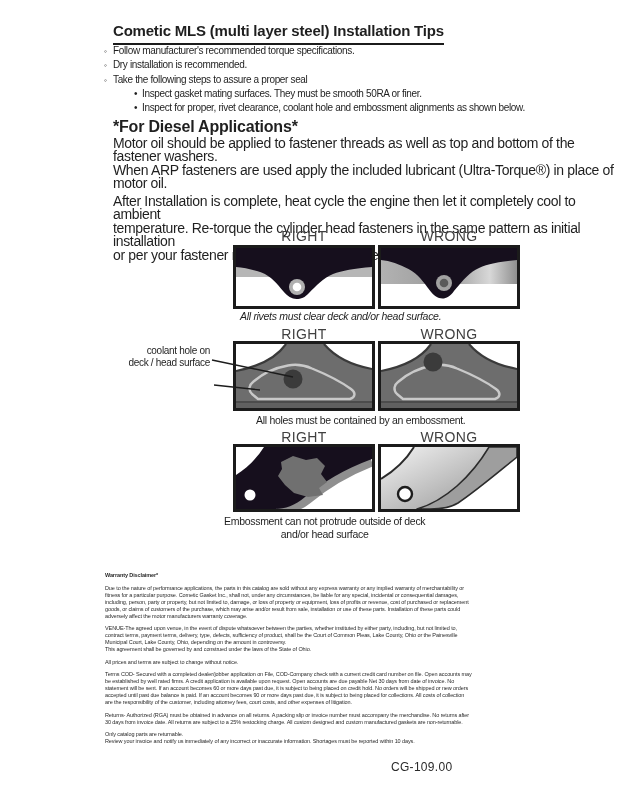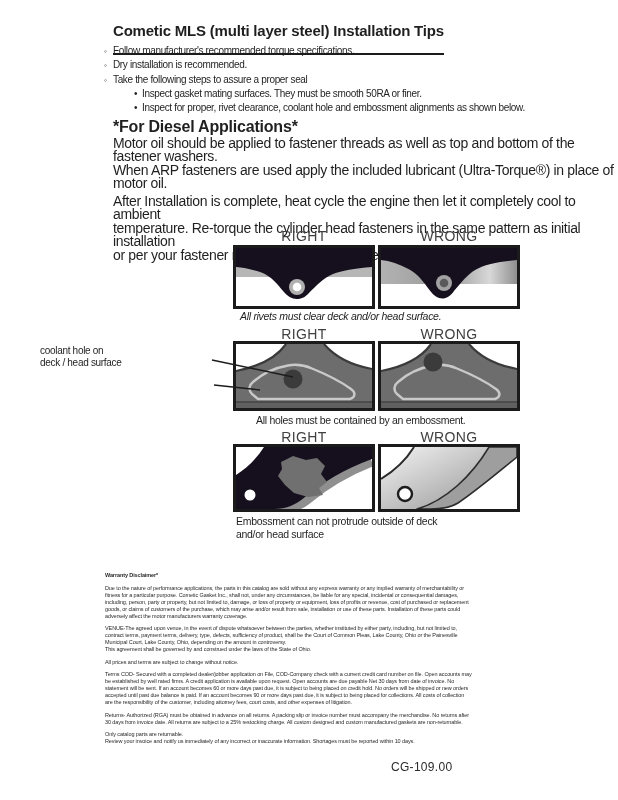--- a/index.html
+++ b/index.html
@@ -6,37 +6,37 @@
   .page{
     position:relative;width:618px;height:800px;background:#ffffff;
     font-family:"Liberation Sans",sans-serif;color:var(--ink,#1f1f1f);
     overflow:hidden;margin:0 auto;
   }
   .abs{position:absolute;}
   .pre{white-space:pre-line;}
   
   .title{
     left:113px;top:22px;font-size:15px;font-weight:bold;letter-spacing:-0.2px;
-    border-bottom:2px solid #1b1b1b;padding-bottom:14px;display:inline-block;
+    border-bottom:2px solid #1b1b1b;padding-bottom:4px;display:inline-block;
   }
   
   .tips{left:104px;top:44px;font-size:10px;letter-spacing:-0.35px;line-height:13.4px;}
   .tiprow{display:flex;align-items:baseline;}
   .b1{width:9px;font-size:8.5px;flex:0 0 auto;}
   .subrow{display:flex;align-items:baseline;margin-left:30px;}
   .b2{width:8px;font-size:10px;flex:0 0 auto;}
   
   .h2{left:113px;top:118px;font-size:16px;font-weight:bold;letter-spacing:-0.2px;}
   .para{font-size:14px;letter-spacing:-0.35px;line-height:13.4px;left:113px;margin:0;}
   .p1{top:137px;} .p2{top:164px;margin-top:31px;} .p3{top:208px;}
   
   .dlabel{font-size:14px;letter-spacing:0.4px;color:#404040;transform:translateX(-50%);}
   .dbox{position:absolute;border:3px solid #1b1b1b;line-height:0;background:#fff;}
   .caption{font-size:10.5px;letter-spacing:-0.3px;line-height:12.5px;}
-  .ann{font-size:10px;letter-spacing:-0.3px;line-height:11.5px;text-align:left;}
+  .ann{font-size:10px;letter-spacing:-0.3px;line-height:11.5px;text-align:right;}
   .overlay{position:absolute;left:0;top:0;pointer-events:none;}
   
   .legal{left:105px;top:572px;width:430px;font-size:5.5px;letter-spacing:-0.1px;line-height:7px;color:#2a2a2a;}
   .legal p{margin:0 0 5.5px;}
   .legal .lh{font-weight:bold;}
   .footer-code{left:391px;top:760px;font-size:12px;letter-spacing:0.3px;color:#2a2a2a;}
 </style>
 </head>
 <body>
 
@@ -165,21 +165,21 @@
         </linearGradient>
       </defs>
       <rect width="136" height="62" fill="#ffffff"></rect>
       <path d="M33,0 H136 V8 C115,24 95,42 77,55 C68,61 58,62 48,62 H0 V32 C13,24 25,13 33,0 Z" fill="url(#gd3)"></path>
       <path d="M33,0 C25,13 13,24 0,32" stroke="#2b2b2b" stroke-width="2" fill="none"></path>
       <path d="M108,0 H136 V10 C115,27 95,44 77,56 C69,61 59,62 49,62 H36 C50,58 64,49.5 76,39 C90,26.5 100,13.5 108,0 Z" fill="#9e9e9e" stroke="#2b2b2b" stroke-width="1.6" stroke-linejoin="round"></path>
       <circle cx="24" cy="47" r="7" fill="#ffffff" stroke="#1c1c1c" stroke-width="2.4"></circle>
     </svg>
   </div>
 
-  <div class="abs caption pre" style="left:236px;top:515px;">Embossment can not protrude outside of deck
+  <div class="abs caption pre" style="left:224px;top:515px;text-align:center;">Embossment can not protrude outside of deck
 and/or head surface</div>
 
   <svg class="overlay" width="618" height="800" viewBox="0 0 618 800">
     <line x1="212" y1="360" x2="293" y2="377" stroke="#1c1c1c" stroke-width="1.4"></line>
     <line x1="214" y1="385" x2="260" y2="390" stroke="#1c1c1c" stroke-width="1.4"></line>
   </svg>
 
   <div class="abs legal">
     <p class="lh">Warranty Disclaimer*</p>
     <p class="pre">Due to the nature of performance applications, the parts in this catalog are sold without any express warranty or any implied warranty of merchantability or

